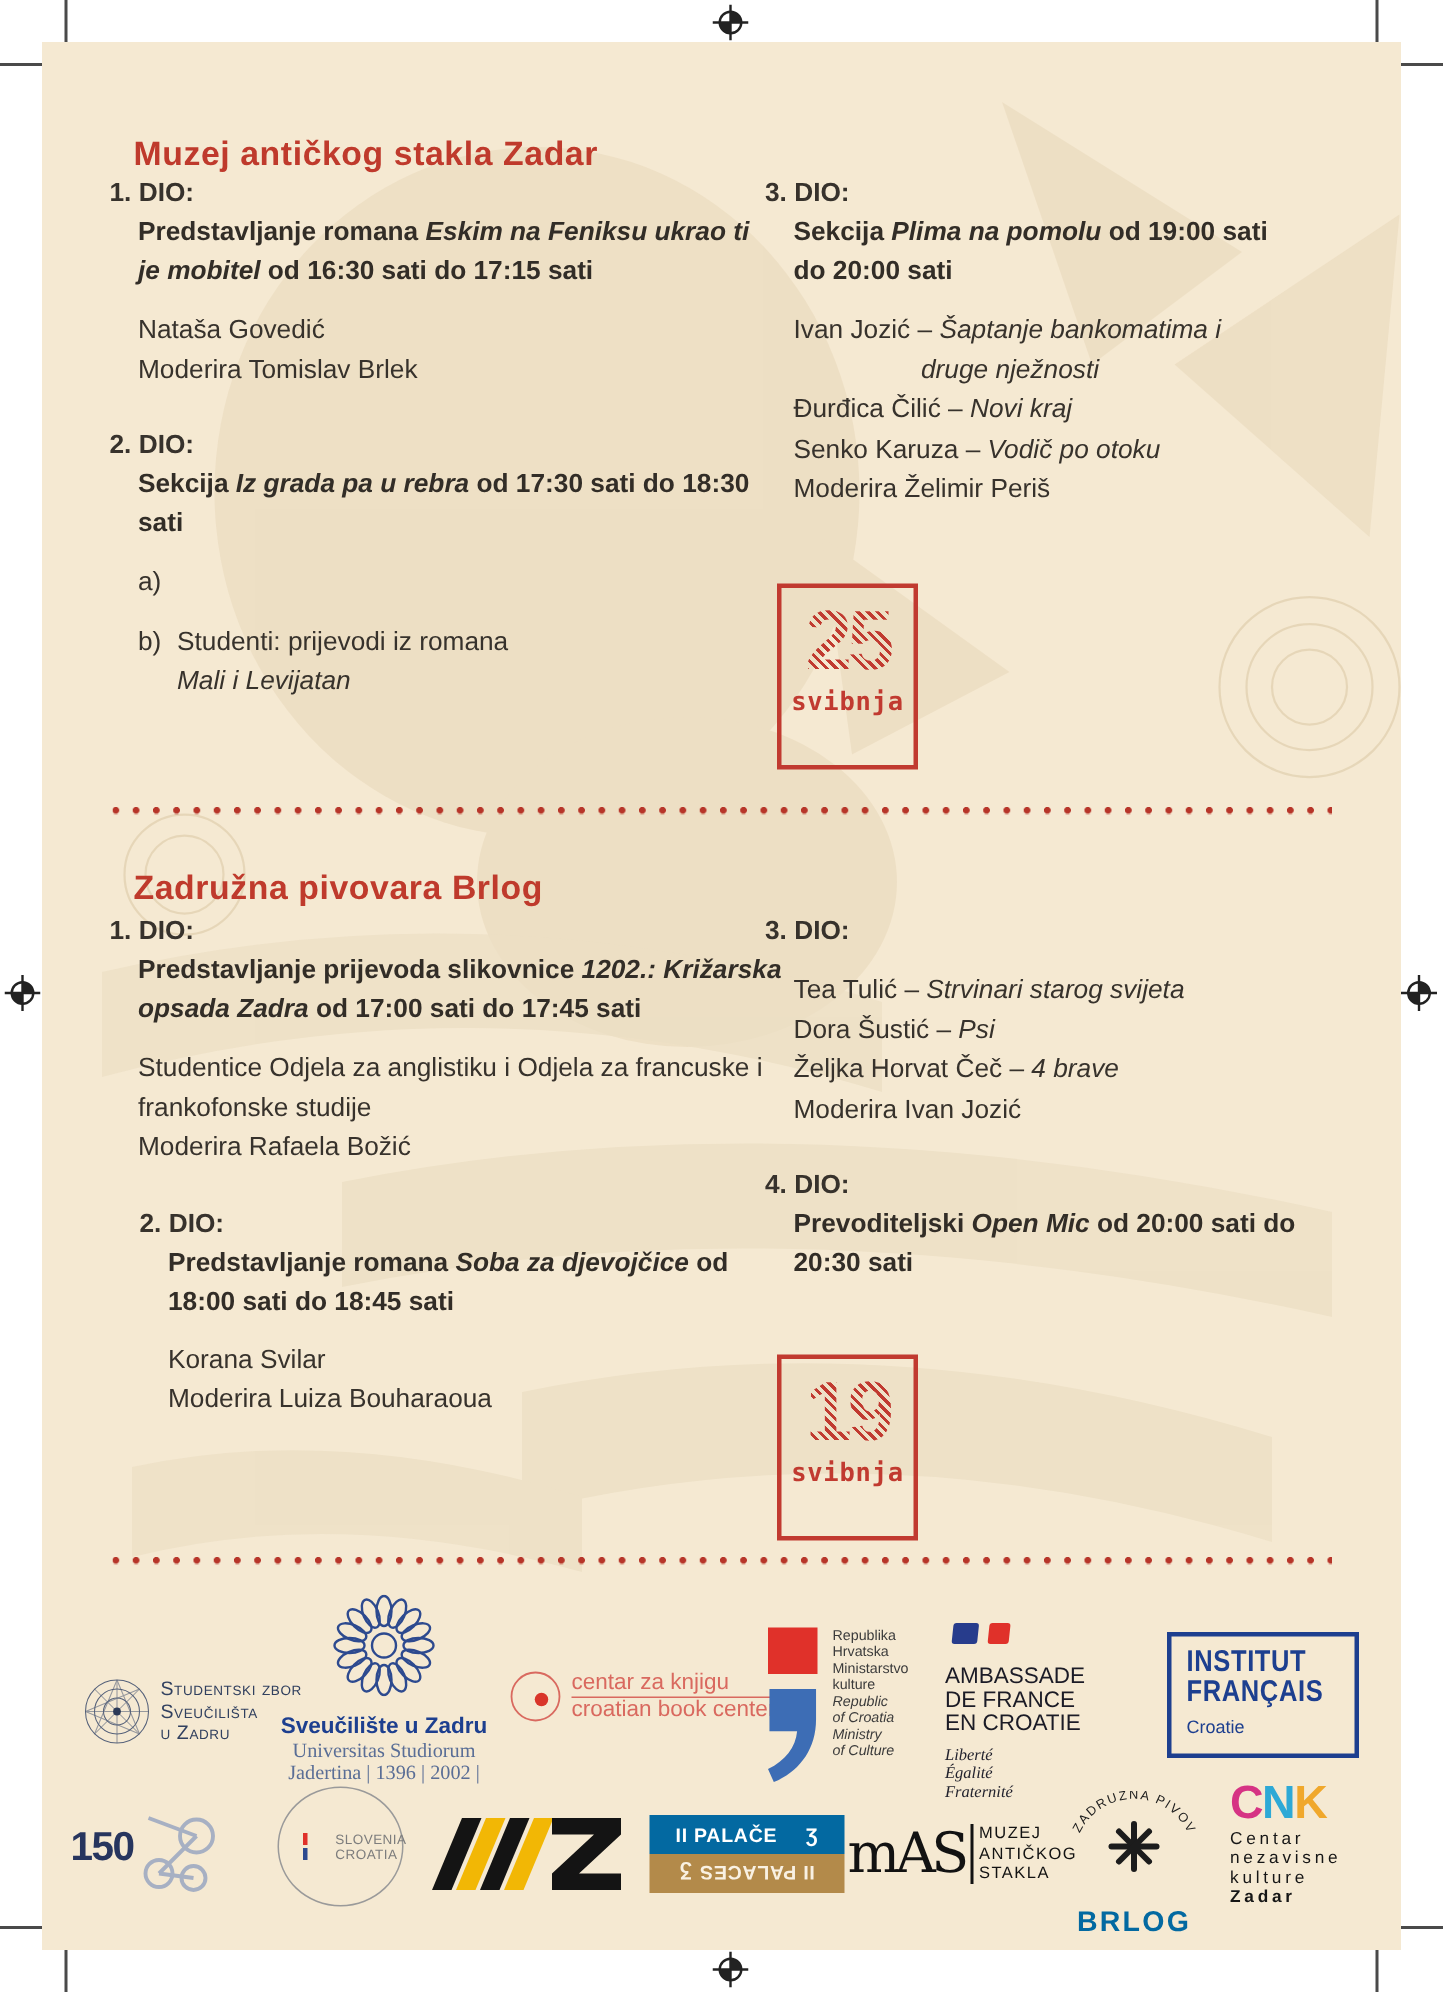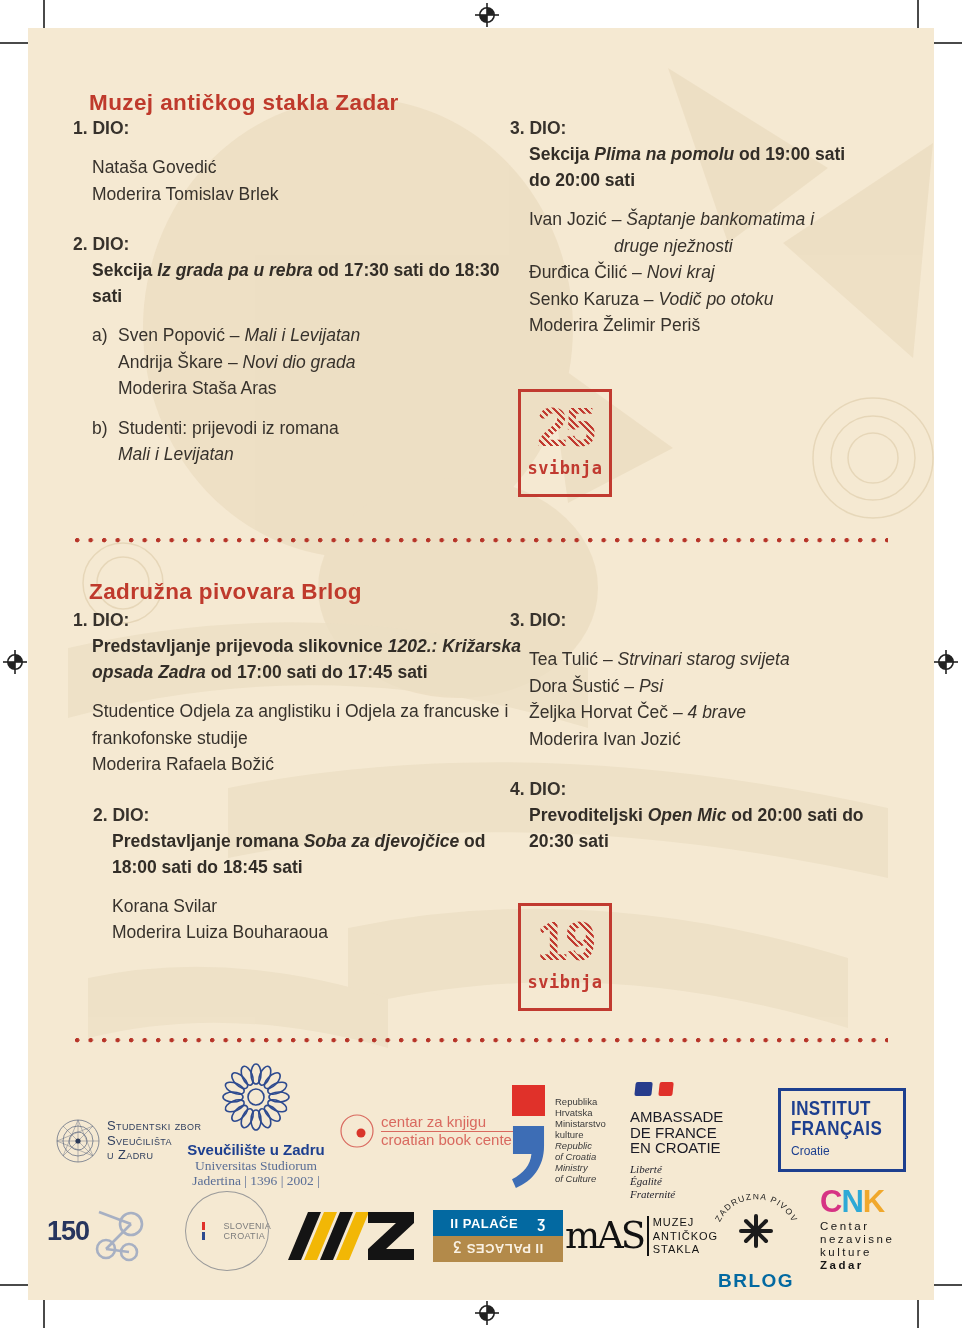--- a/index.html
+++ b/index.html
@@ -22,38 +22,38 @@
   .group{margin-top:13px;padding-left:19px;line-height:26.5px;display:flex;align-items:flex-start;}
   .prefix{flex:0 0 26px;}
   .glines{flex:1;}
   .line.ind2{padding-left:85px;}
   .it{font-style:italic;}
   
   .dotted{position:absolute;left:47px;width:813px;height:5px;z-index:2;
           background-image:radial-gradient(circle at 2.2px 2.2px,#b73529 2px,rgba(0,0,0,0) 2.5px);
           background-size:13.5px 5px;background-repeat:repeat-x;}
   
-  .stamp{position:absolute;z-index:2;width:94px;height:108px;border:3px solid #c13a30;
+  .stamp{position:absolute;z-index:2;width:94px;height:124px;border:3px solid #c13a30;
          box-sizing:border-box;text-align:center;padding-top:6px;}
   .stamp-day{font-size:56px;font-weight:800;line-height:58px;letter-spacing:-3px;
              background:repeating-linear-gradient(45deg,#c13a30 0 2.1px,rgba(193,58,48,0) 2.1px 4.6px);
              -webkit-background-clip:text;background-clip:text;color:transparent;}
   .stamp-month{font-family:"DejaVu Sans Mono",monospace;font-size:17px;font-weight:700;
                color:#c13a30;letter-spacing:.5px;margin-top:2px;}
   
   .logo{position:absolute;z-index:2;}
   .zbor{display:flex;align-items:center;gap:6px;}
   .zbor-text{font-variant:small-caps;font-size:13px;line-height:14.5px;color:#31405f;letter-spacing:.4px;}
   .unizd{width:170px;text-align:center;}
   .unizd-name{font-size:15px;font-weight:700;color:#1d3f8f;margin-top:6px;}
   .unizd-sub{font-family:"Liberation Serif",serif;font-size:13.5px;color:#5a6e96;line-height:15px;}
   .czk{display:flex;align-items:center;gap:5px;}
   .czk-text{font-size:15px;color:#d9695f;line-height:16px;}
   .czk-text .u1{border-bottom:1px solid #d9695f;padding-bottom:1px;}
-  .mk{display:flex;gap:10px;align-items:center;}
+  .mk{display:flex;gap:10px;}
   .mk-marks{width:33px;}
   .mk-sq{width:33px;height:31px;background:#e0312a;}
   .mk-text{font-size:9.5px;line-height:11px;color:#3b3b3b;}
   .mk-en{font-style:italic;}
   .amb{width:150px;}
   .amb-lines{font-size:15px;font-weight:400;line-height:15.5px;color:#1b1b26;margin-top:5px;}
   .amb-motto{font-family:"Liberation Serif",serif;font-style:italic;font-size:11px;line-height:12.5px;
              color:#23232e;margin-top:7px;}
   .inst{width:128px;height:84px;border:3px solid #1d3f8f;box-sizing:border-box;padding:7px 0 0 10px;}
   .inst-main{font-size:20px;font-weight:700;color:#1d3f8f;line-height:20px;letter-spacing:.5px;
@@ -151,37 +151,33 @@
         <path d="M200 760 Q500 700 860 780 L860 850 Q500 770 200 830 Z"></path>
         <path d="M320 900 Q560 850 820 930 L820 1000 Q560 920 320 980 Z"></path>
         <path d="M60 950 Q200 920 360 970 L360 1020 Q200 975 60 1010 Z"></path>
       </g>
     </svg>
 
     <h1 class="sec-title" style="top:46px;">Muzej antičkog stakla Zadar</h1>
     <div class="col" style="left:45px;top:88px;width:432px;">
         <div class="block">
           <div class="dio-label">1. DIO:</div>
+          <div class="heading"><span>Predstavljanje romana </span><span class="it">Eskim na Feniksu ukrao ti je mobitel</span><span> od 16:30 sati do 17:15 sati</span></div>
           <div class="group">
             <div class="glines">
               <div class="line"><span>Nataša Govedić</span></div>
               <div class="line"><span>Moderira Tomislav Brlek</span></div>
             </div>
           </div>
         </div>
         <div class="block">
           <div class="dio-label">2. DIO:</div>
           <div class="heading"><span>Sekcija </span><span class="it">Iz grada pa u rebra</span><span> od 17:30 sati do 18:30 sati</span></div>
           <div class="group">
             <span class="prefix">a)</span>
-            <div class="glines">
-              <div class="line"><span>Sven Popović – </span><span class="it">Mali i Levijatan</span></div>
-              <div class="line"><span>Andrija Škare – </span><span class="it">Novi dio grada</span></div>
-              <div class="line"><span>Moderira Staša Aras</span></div>
-            </div>
           </div>
           <div class="group">
             <span class="prefix">b)</span>
             <div class="glines">
               <div class="line"><span>Studenti: prijevodi iz romana</span></div>
               <div class="line"><span class="it">Mali i Levijatan</span></div>
             </div>
           </div>
         </div>
       </div>

